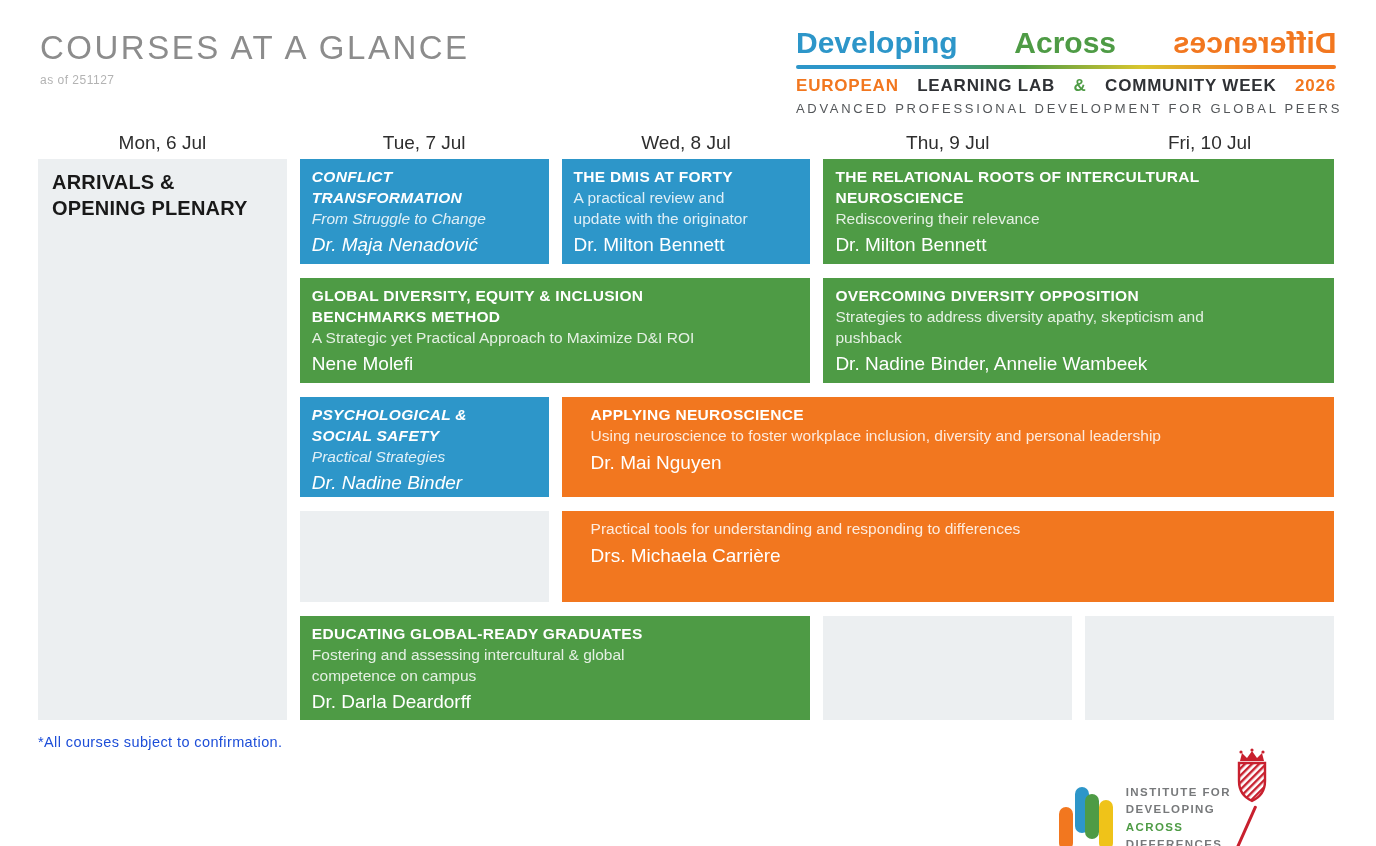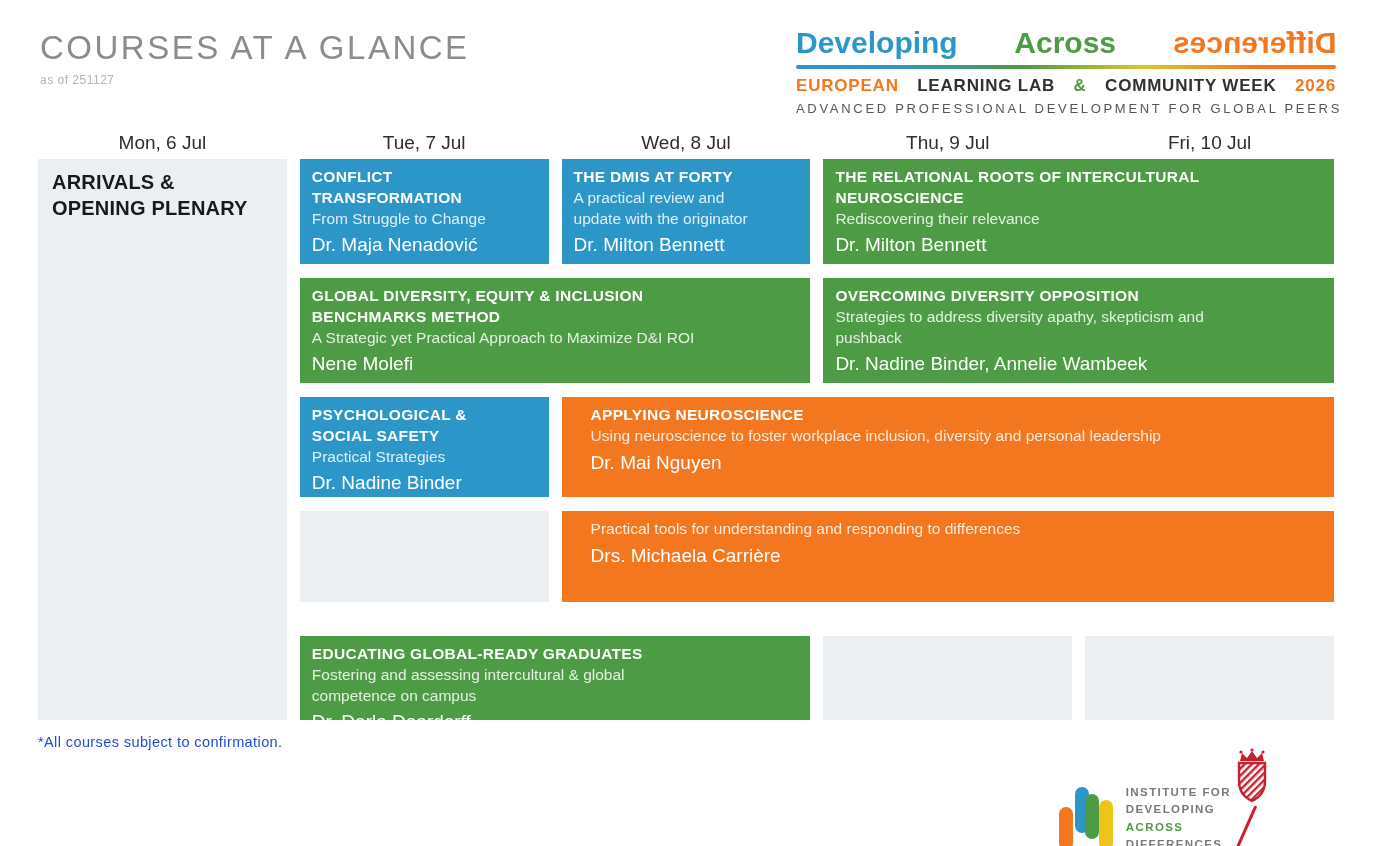--- a/index.html
+++ b/index.html
@@ -32,22 +32,22 @@
   .mon{grid-area:1/1/6/2;background:var(--cellbg);padding:10px 14px;
     font-weight:bold;font-size:20px;line-height:1.3;color:#191919;letter-spacing:.2px;white-space:pre-line;}
   .cell{background:var(--cellbg);}
   .card{padding:8px 12px 10px;color:#fff;overflow:hidden;}
   .card.blue{background:var(--blue);}
   .card.green{background:var(--green);}
   .card.orange{background:var(--orange);}
   .c-title{font-weight:bold;font-size:15.5px;line-height:1.34;letter-spacing:.3px;white-space:pre-line;}
   .c-sub{font-size:15.5px;line-height:1.34;color:rgba(255,255,255,.85);white-space:pre-line;}
   .c-pres{margin-top:5px;font-size:19px;font-weight:500;}
-  .r1{grid-row:1;} .r2{grid-row:2;} .r3{grid-row:3;} .r4{grid-row:4;} .r5{grid-row:5;margin-top:20px;}
-  .c2{grid-column:2;} .c3{grid-column:3;} .c4{grid-column:4;} .c5{grid-column:5;}
+  .r1{grid-row:1;} .r2{grid-row:2;} .r3{grid-row:3;} .r4{grid-row:4;} .r5{grid-row:5;}
+  .c2{grid-column:2;font-style:italic;} .c3{grid-column:3;} .c4{grid-column:4;} .c5{grid-column:5;}
   .c2s2{grid-column:2/span 2;} .c3s3{grid-column:3/span 3;padding-left:29px;} .c4s2{grid-column:4/span 2;}
   
   .footnote{margin:14px 0 0 38px;font-size:14.5px;color:#1d4ed8;letter-spacing:.4px;}
   
   .footer-logos{position:absolute;right:54px;top:748px;display:flex;align-items:center;}
   .idad{display:flex;align-items:center;gap:12px;}
   .idad-mark{position:relative;width:55px;height:63px;}
   .bar{position:absolute;width:14px;border-radius:8px;}
   .bar-orange{left:0;top:20px;height:43px;background:var(--orange);}
   .bar-blue{left:16px;top:0;height:46px;background:var(--blue);}

